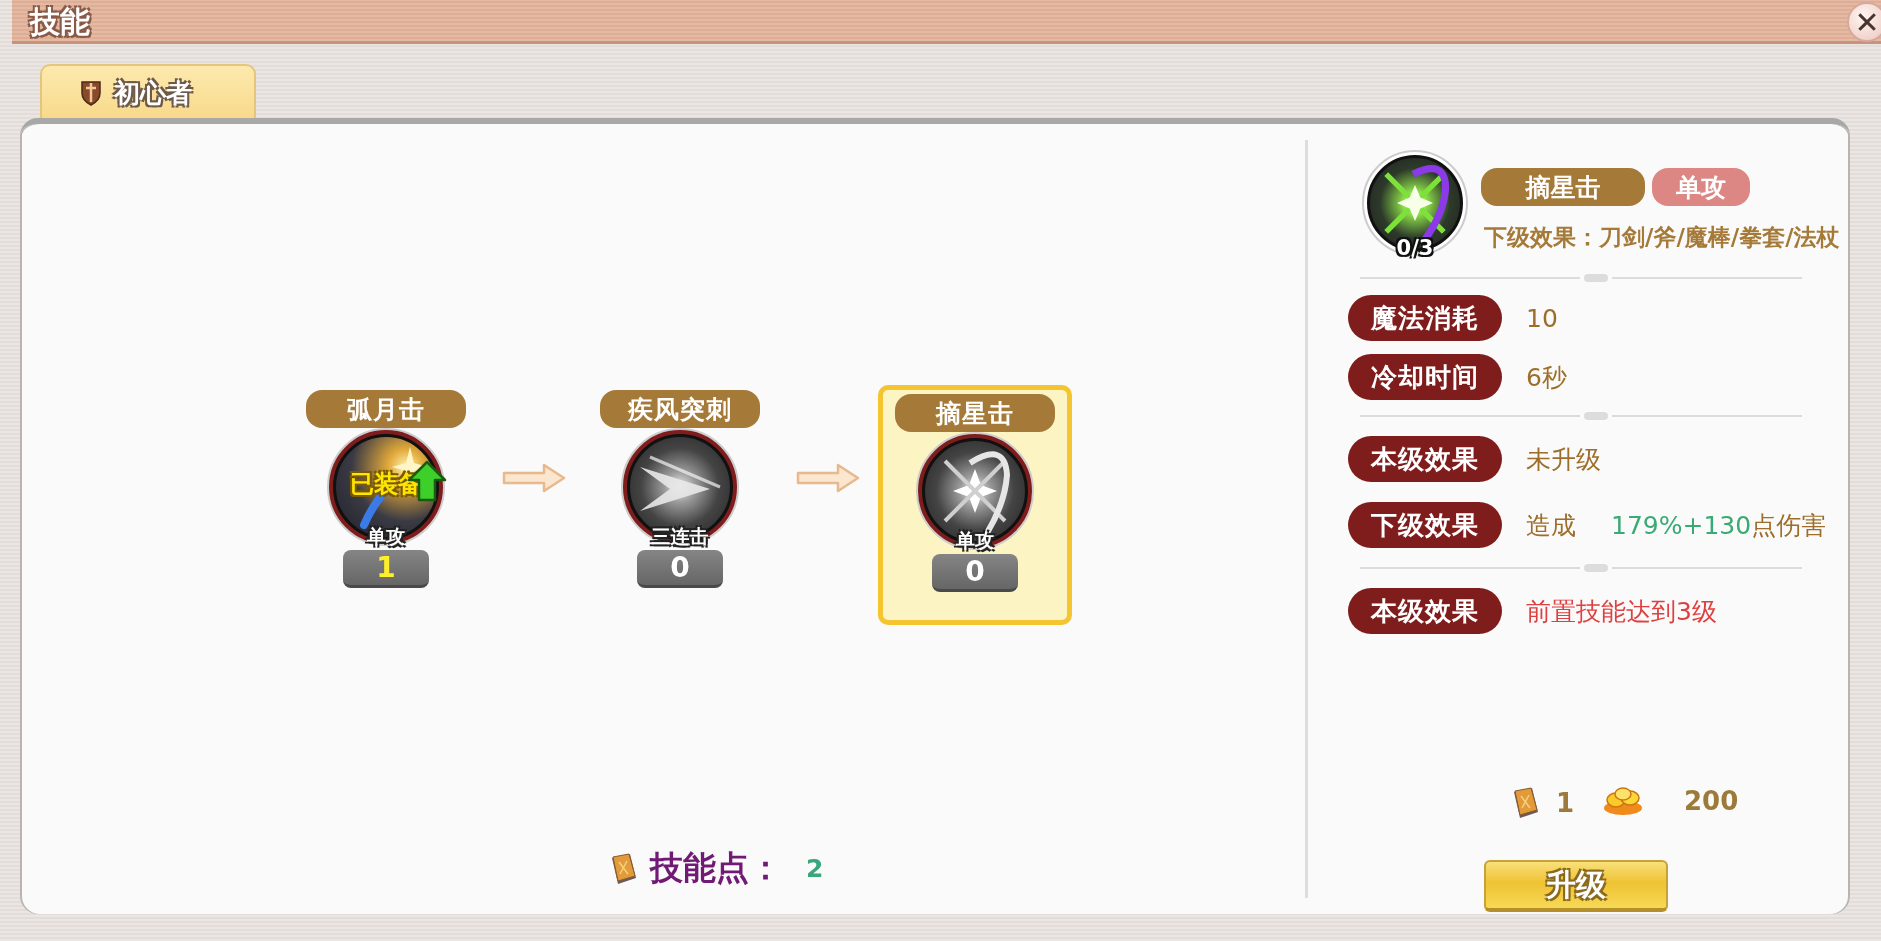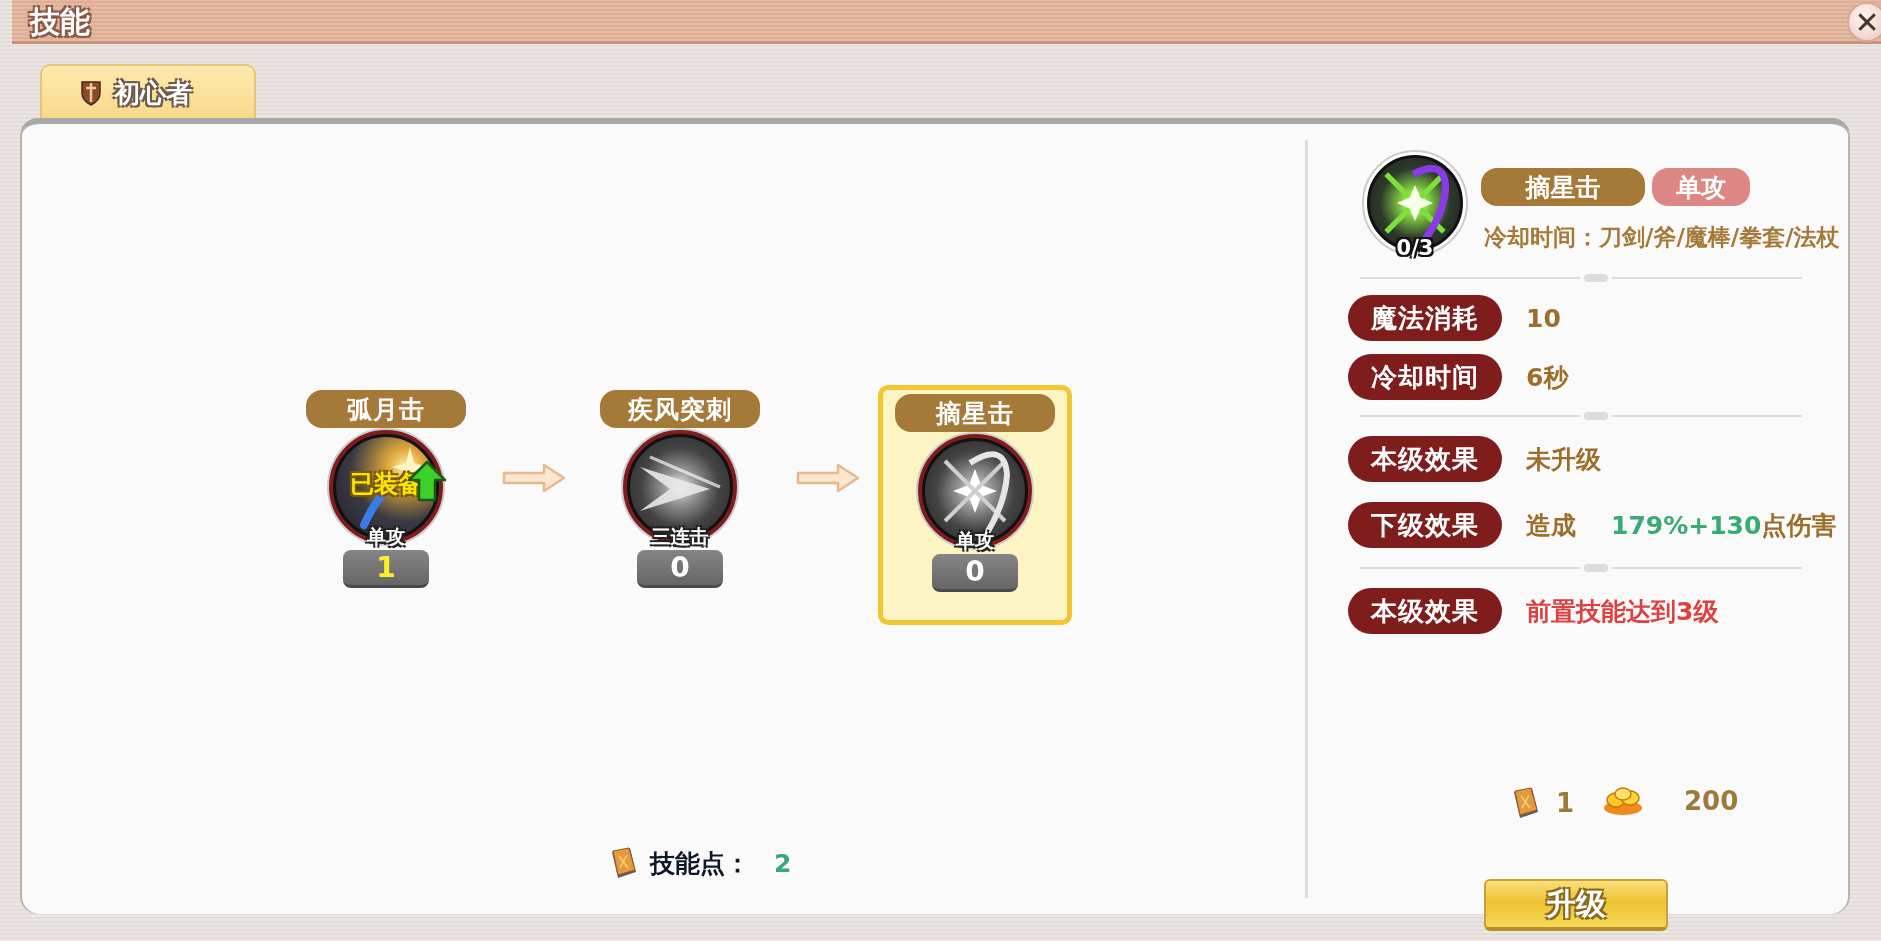--- a/index.html
+++ b/index.html
@@ -90,21 +90,21 @@
     position: absolute; right: -4px; top: 30px; width: 40px; height: 42px;
   }
   .arrow {
     position: absolute; width: 64px; height: 30px;
   }
   
   .skill-points {
     position: absolute; left: 608px; top: 846px; display: flex; align-items: center; gap: 10px;
   }
   .book-icon { width: 32px; height: 34px; }
-  .sp-label { font-size: 25px; font-weight: bold; color: #0f172a; }
+  .sp-label { font-size: 33px; font-weight: bold; color: #701a75; }
   .sp-value { font-size: 25px; font-weight: bold; color: #3aa67a; margin-left: 14px; }
 
   
   .detail-icon {
     position: absolute; left: 1362px; top: 150px; width: 106px; height: 106px; border-radius: 50%;
     background: #fff; border: 2px solid #ccc; display: flex; align-items: center; justify-content: center;
   }
   .detail-icon .inner {
     width: 96px; height: 96px; border-radius: 50%; border: 3px solid #111; position: relative; overflow: hidden;
     background: radial-gradient(circle at 50% 50%, #f4ffe0 0%, #8ee04a 18%, #2d3a2a 55%, #1e1e1e 100%);
@@ -132,29 +132,29 @@
   .sep {
     position: absolute; left: 1350px; width: 460px; height: 8px;
   }
   .sep .line { position: absolute; top: 3px; height: 2px; background: #dcdcdc; }
   .sep .knob { position: absolute; top: 0; width: 24px; height: 8px; border-radius: 4px; background: #dcdcdc; }
   .row { position: absolute; left: 1348px; display: flex; align-items: center; gap: 24px; }
   .row-label {
     width: 154px; height: 46px; border-radius: 23px; background: #7f1d1d; color: #fff;
     font-size: 26px; font-weight: bold; display: flex; align-items: center; justify-content: center; letter-spacing: 1px;
   }
-  .row-value { font-size: 25px; font-weight: bold; color: #9d6e2a; white-space: nowrap; }
+  .row-value { font-size: 25px; font-weight: normal; color: #9d6e2a; white-space: nowrap; }
   .row-value .green { color: #3aaa74; margin-left: 35px; }
   .row-value.red { color: #de3f3f; }
 
   .cost { position: absolute; top: 786px; display: flex; align-items: center; gap: 14px; }
   .cost-value { font-size: 26px; font-weight: bold; color: #9d7a3a; }
   .gold-icon { width: 42px; height: 30px; }
   .upgrade-btn {
-    position: absolute; left: 1484px; top: 879px; width: 184px; height: 52px; border-radius: 6px;
+    position: absolute; left: 1484px; top: 860px; width: 184px; height: 52px; border-radius: 6px;
     background: linear-gradient(#f9e07a 0%, #eec233 45%, #f7d956 100%);
     border: 2px solid #c7a13a; border-bottom: 4px solid #b58f2a;
     font-size: 30px; font-weight: bold; color: #fff; cursor: pointer;
     text-shadow: -2px -2px 0 #8a6a1c, 2px -2px 0 #8a6a1c, -2px 2px 0 #8a6a1c, 2px 2px 0 #8a6a1c;
     display: flex; align-items: center; justify-content: center;
   }
 </style>
 </head>
 <body>
 
@@ -246,21 +246,21 @@
     <svg viewBox="0 0 100 100">
       <path d="M18 18 L82 82 M82 18 L18 82" stroke="#7ee13a" stroke-width="6"></path>
       <path d="M50 30 L56 44 L70 50 L56 56 L50 70 L44 56 L30 50 L44 44 Z" fill="#f7ffe8"></path>
       <path d="M48 18 Q84 0 84 34 Q82 62 60 92" stroke="#8a3ae6" stroke-width="8" fill="none"></path>
     </svg>
   </div>
   <span class="detail-progress">0/3</span>
 </div>
 <div class="detail-name">摘星击</div>
 <div class="detail-type">单攻</div>
-<div class="detail-weapon">冷却时间：刀剑/斧/魔棒/拳套/法杖</div>
+<div class="detail-weapon">下级效果：刀剑/斧/魔棒/拳套/法杖</div>
 
 <div class="sep" style="top:274px;">
   <div class="line" style="left:10px; width:220px;"></div>
   <div class="knob" style="left:234px;"></div>
   <div class="line" style="left:262px; width:190px;"></div>
 </div>
 
 <div class="row" style="top:295px;">
   <div class="row-label">魔法消耗</div>
   <div class="row-value">10</div>

